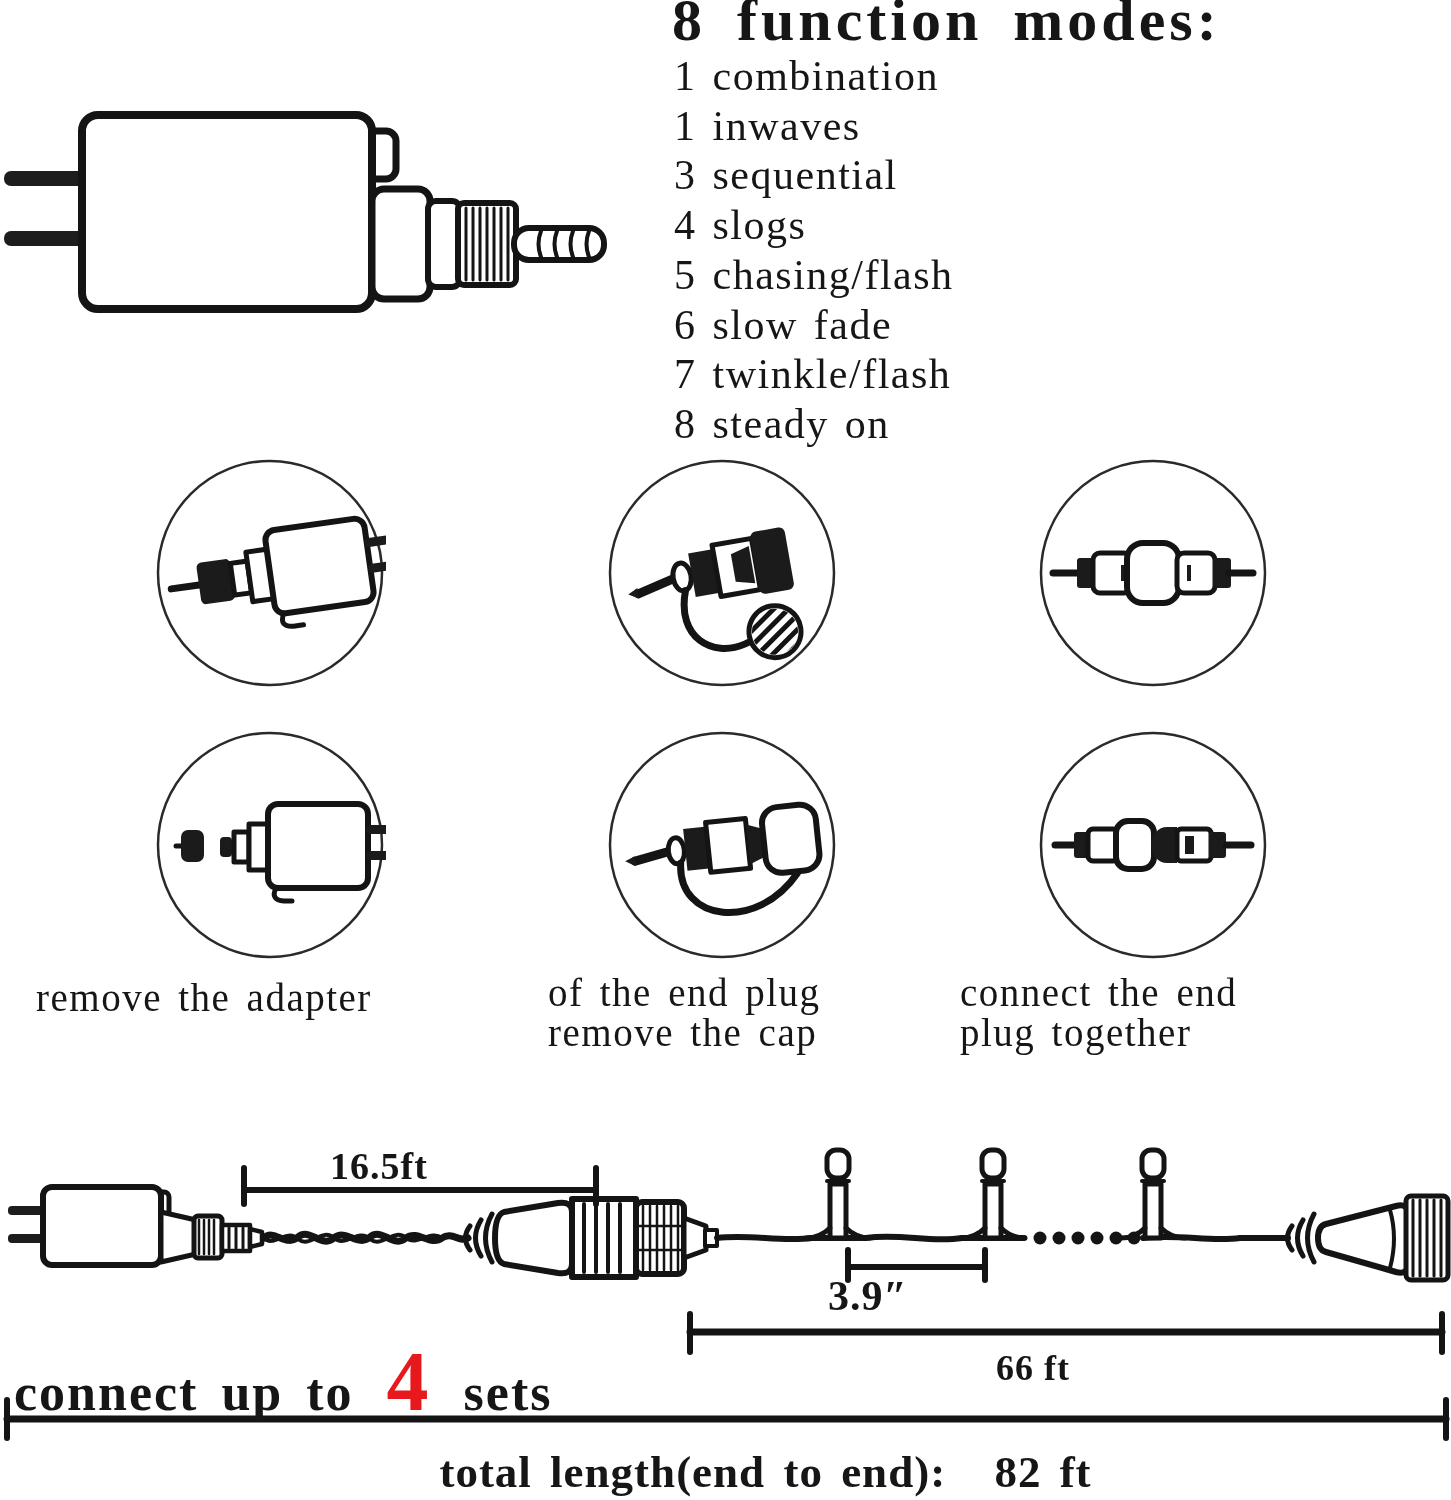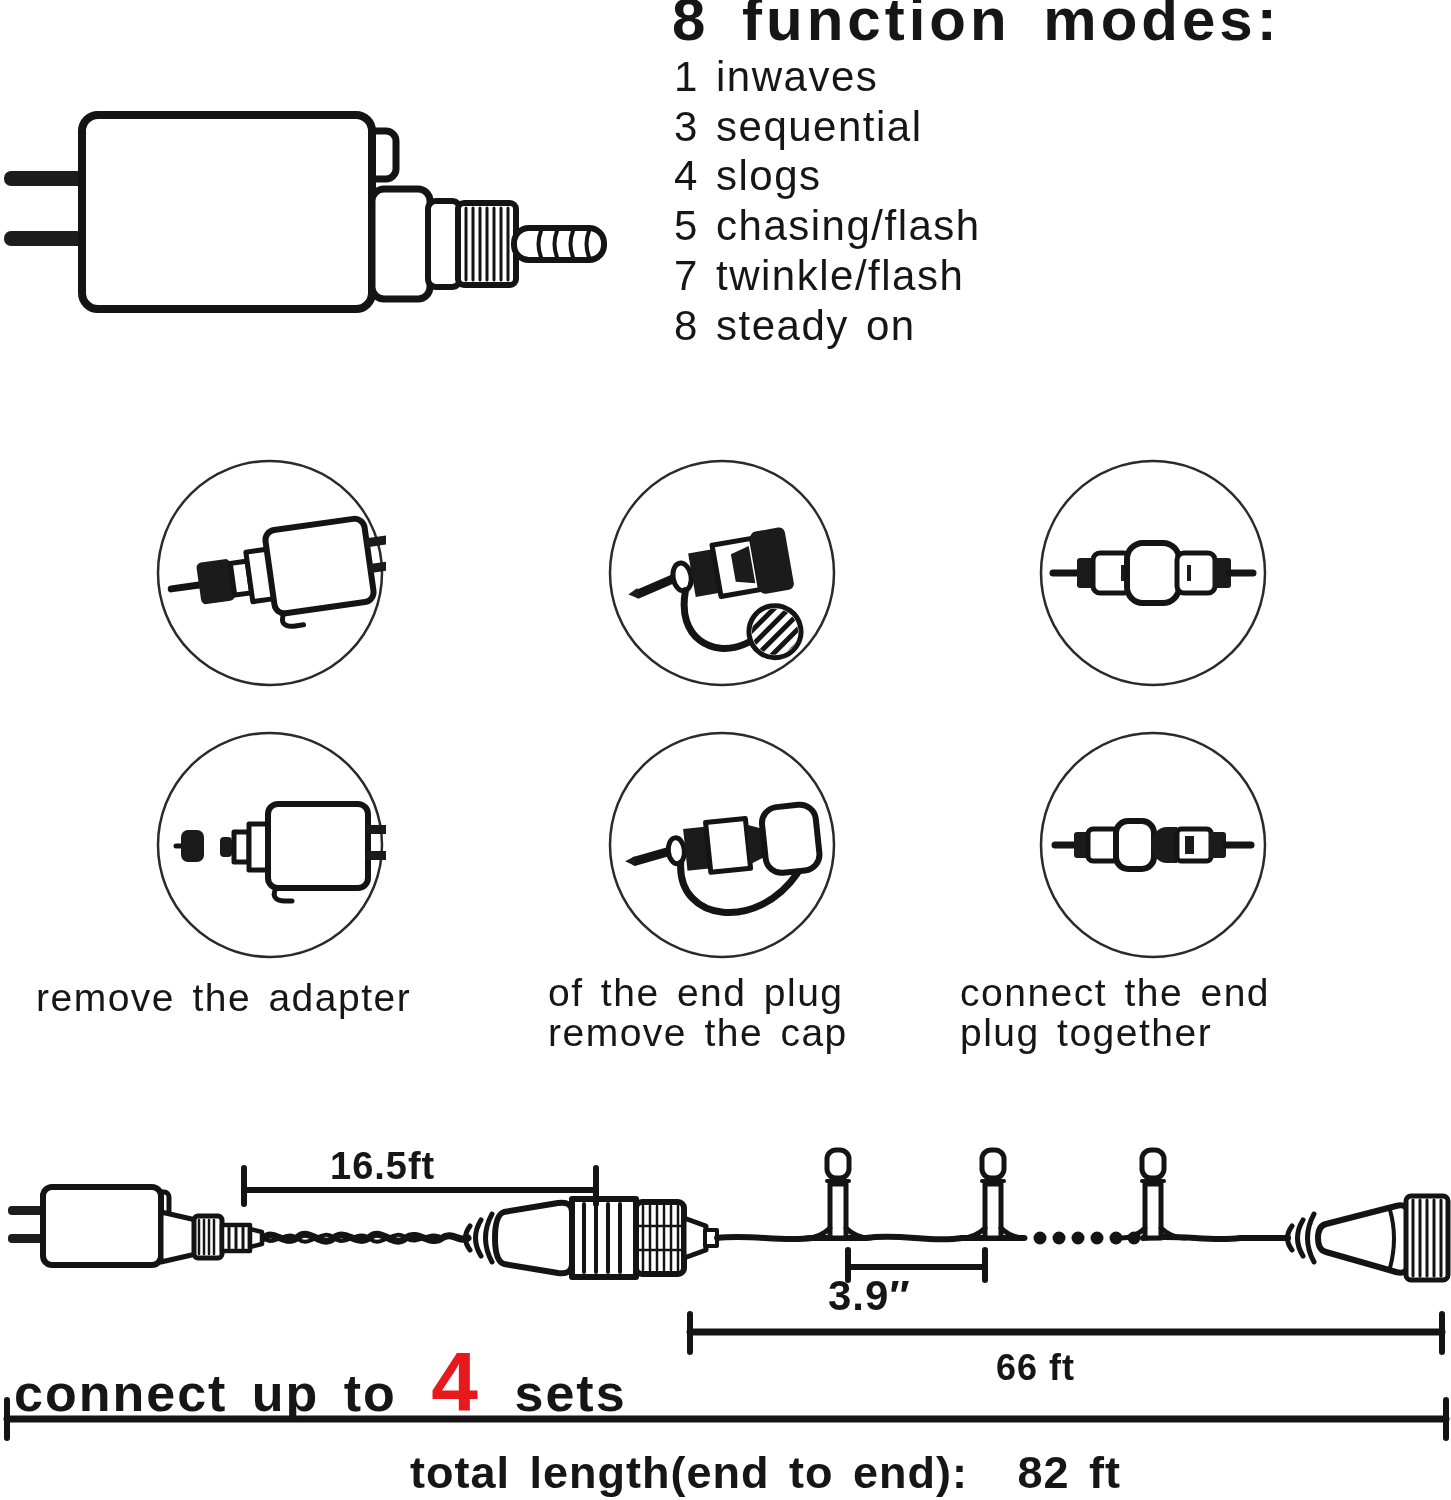--- a/index.html
+++ b/index.html
@@ -1,17 +1,17 @@
 <!DOCTYPE html>
 <html><head>
 <meta charset="utf-8">
 <style>
   html,body{margin:0;padding:0;background:#ffffff;}
   #page{position:relative;width:1451px;height:1500px;background:#fff;overflow:hidden;
-        font-family:Liberation Sans, sans-serif;color:#161616;border-radius:9px;}
+        font-family:Liberation Serif, serif;color:#161616;border-radius:9px;}
   .abs{position:absolute;}
   .heading{font-size:60px;font-weight:700;letter-spacing:4px;word-spacing:12px;line-height:1;white-space:nowrap;}
   ul.modes{list-style:none;margin:0;padding:0;}
   ul.modes li{font-size:42px;line-height:49.7px;letter-spacing:1.5px;word-spacing:4px;white-space:nowrap;}
   .caption{font-size:39px;line-height:40px;letter-spacing:1.5px;word-spacing:5px;}
   .dim{font-weight:700;text-align:left;line-height:1;letter-spacing:1px;}
   .connect-line{line-height:1;font-size:52px;font-weight:700;letter-spacing:2px;word-spacing:8px;white-space:nowrap;margin-top:40px;}
   .connect-count{font-size:84px;font-weight:700;margin:0 10px;}
   .total-line{width:100%;text-align:center;line-height:1;font-size:45px;font-weight:700;letter-spacing:1px;word-spacing:6px;padding-left:40px;}
   .total-value{margin-left:30px;}
@@ -45,24 +45,26 @@
         <path d="M541,146 q-5,13 0,26"></path>
           <path d="M557,146 q-5,13 0,26"></path>
         <path d="M573,146 q-5,13 0,26"></path>
           <path d="M589,146 q-5,13 0,26"></path>
       </g>
     </g>
   </svg>
 
   <div class="abs heading" style="left:672px;top:-10px">8 function modes:</div>
   <ul class="abs modes" style="left:674px;top:52px">
+    <li>1 combination</li>
     <li>1 inwaves</li>
     <li>3 sequential</li>
     <li>4 slogs</li>
     <li>5 chasing/flash</li>
+    <li>6 slow fade</li>
     <li>7 twinkle/flash</li>
     <li>8 steady on</li>
   </ul>
 
   <svg class="abs" style="left:154px;top:457px" width="232" height="232" viewBox="0 0 232 232">
     <circle cx="116" cy="116" r="112" fill="#fff" stroke="#2a2a2a" stroke-width="2.5"></circle>
     <g transform="rotate(-8 116 116)" stroke="#141414" fill="#fff" stroke-linejoin="round" stroke-linecap="round">
       <line x1="16" y1="118" x2="46" y2="118" stroke-width="7"></line>
       <rect x="44" y="96" width="34" height="42" rx="5" fill="#1b1b1b" stroke="none"></rect>
       <rect x="78" y="101" width="17" height="32" stroke-width="5"></rect>

